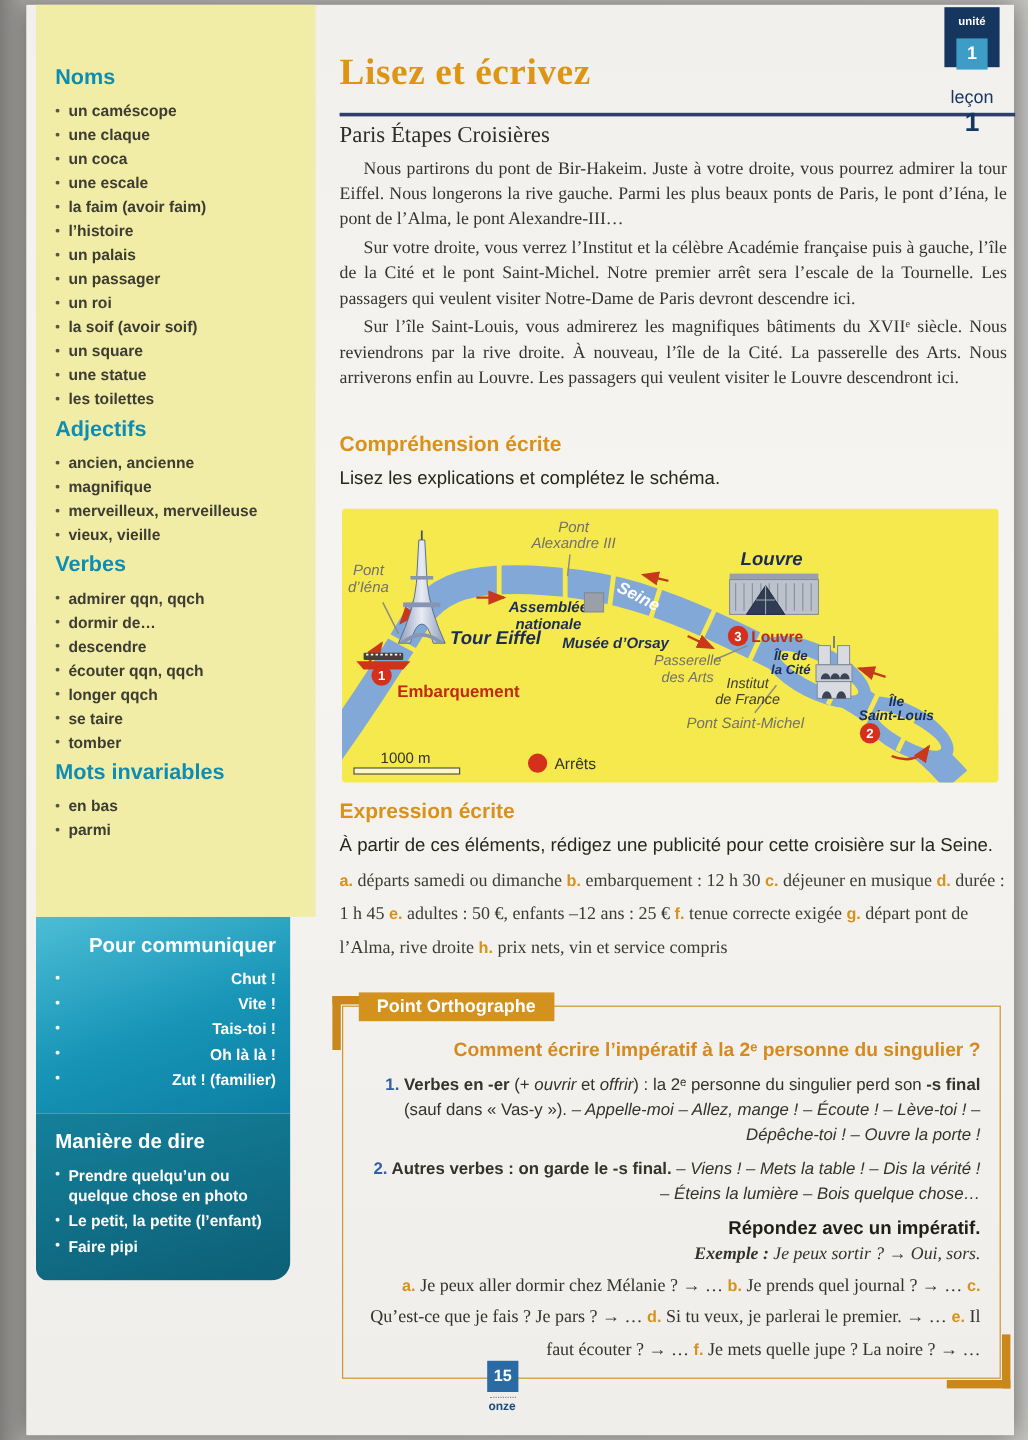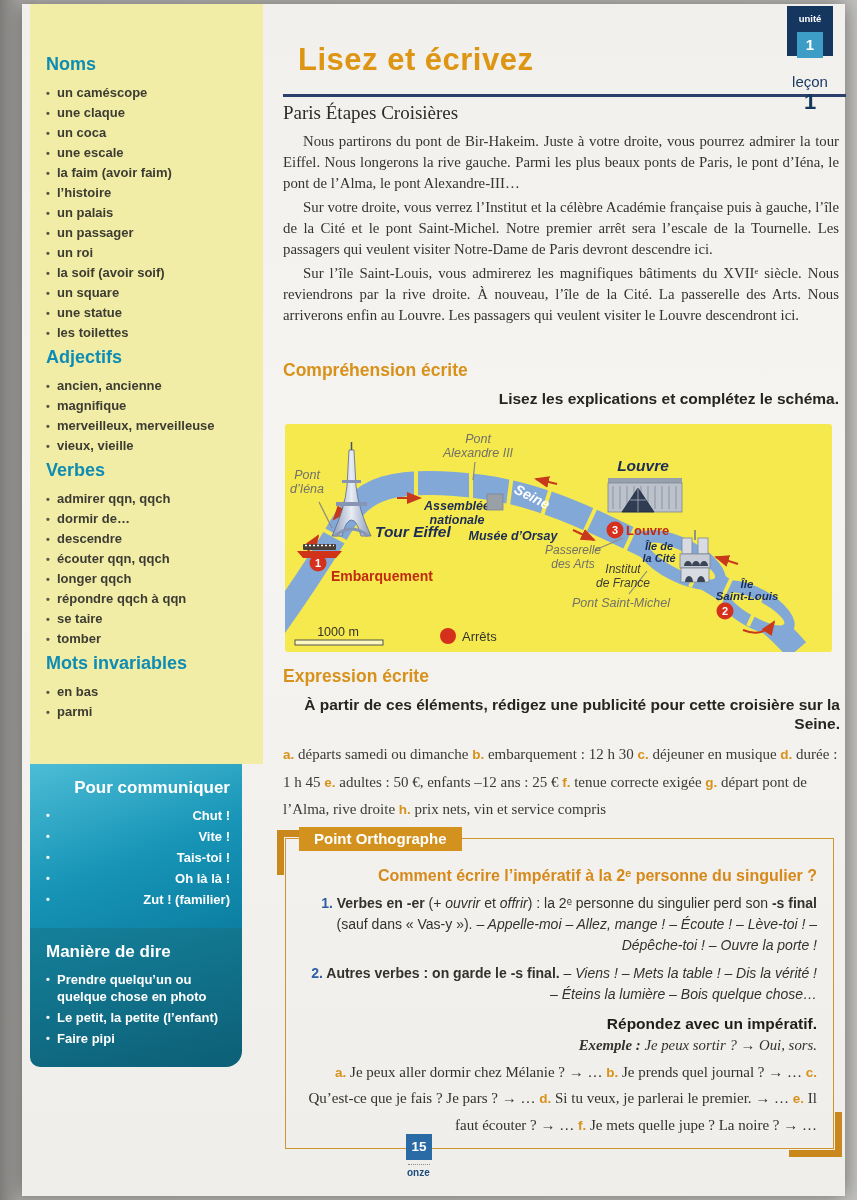--- a/index.html
+++ b/index.html
@@ -19,37 +19,37 @@
   .sb-item::before{content:"•";position:absolute;left:0;top:0;color:#56554a;font-size:11px;}
   .blue-box{left:30px;top:764px;width:212px;border-radius:0 0 16px 10px;overflow:hidden;}
   .box-sec{padding:14px 12px 16px 16px;color:#fff;}
   .box-sec.com{background:linear-gradient(160deg,#4cbdd6 0,#1794b6 55%,#0c7fa2 100%);text-align:right;}
   .box-sec.man{background:linear-gradient(165deg,#15809a 0,#0c5f76 100%);}
   .box-title{font-weight:bold;font-size:17px;line-height:20px;margin-bottom:9px;}
   .box-list{list-style:none;margin:0;padding:0;}
   .box-item{font-size:13px;font-weight:bold;line-height:17px;padding-left:11px;position:relative;margin-bottom:4px;}
   .box-item::before{content:"•";position:absolute;left:0;top:0;font-size:11px;}
   
-  .main-title{left:298px;top:42px;font-size:31px;font-weight:bold;color:#de9513;letter-spacing:.5px;}
+  .main-title{left:283px;top:42px;font-size:31px;font-weight:bold;color:#de9513;letter-spacing:.5px;font-family:Liberation Serif, serif;}
   .title-rule{left:283px;top:94px;width:563px;height:3px;background:#2c3e6b;}
   .unit-badge{left:787px;top:6px;width:46px;text-align:center;}
   .unit-sq{width:46px;height:50px;background:#15365f;position:relative;}
   .unit-lbl{color:#fff;font-size:9.5px;font-weight:bold;padding-top:7px;display:block;}
   .unit-num{position:absolute;left:10px;top:26px;width:26px;height:26px;background:#3e9dc7;color:#fff;
             font-weight:bold;font-size:15px;line-height:26px;}
   .lesson-lbl{font-size:15px;color:#15365f;margin-top:17px;}
   .lesson-num{font-size:22px;font-weight:bold;color:#15365f;line-height:24px;}
   
   .reading{left:283px;top:102px;width:556px;}
   .read-head{font-family:"Liberation Serif",serif;font-size:19px;color:#2e2d29;margin:0 0 7px;}
   .reading p{font-family:"Liberation Serif",serif;font-size:14.8px;line-height:1.42;color:#34332f;
              text-align:justify;text-indent:20px;margin:0 0 3px;}
   .sec-head{font-size:17.5px;font-weight:bold;color:#d8921b;}
   .comprehension{left:283px;top:360px;width:556px;}
-  .instruction{font-size:15.5px;font-weight:bold;color:#26251f;margin-top:8px;line-height:1.25;text-align:right;}
+  .instruction{font-size:15.5px;font-weight:normal;color:#26251f;margin-top:8px;line-height:1.25;}
   
   .map{left:285px;top:424px;width:547px;height:228px;background:#f6e94d;border-radius:3px;}
   
   .expression{left:283px;top:666px;width:557px;}
   .expr-items{font-family:"Liberation Serif",serif;font-size:15px;line-height:1.85;color:#3b3a35;margin-top:7px;}
   .ltr{color:#d8921b;font-weight:bold;font-family:"Liberation Sans",sans-serif;font-size:13.5px;}
   
   .pbox{left:285px;top:838px;width:549px;min-height:268px;border:1.5px solid #cf9430;box-sizing:border-box;
         padding:26px 16px 10px 16px;background:transparent;text-align:right;}
   .pbox::before{content:"";position:absolute;left:-9px;top:-9px;width:46px;height:38px;
@@ -103,21 +103,20 @@
           <li class="sb-item">merveilleux, merveilleuse</li>
           <li class="sb-item">vieux, vieille</li>
         </ul>
         <div class="sb-title">Verbes</div>
         <ul class="sb-list">
           <li class="sb-item">admirer qqn, qqch</li>
           <li class="sb-item">dormir de…</li>
           <li class="sb-item">descendre</li>
           <li class="sb-item">écouter qqn, qqch</li>
           <li class="sb-item">longer qqch</li>
-          <li class="sb-item">répondre qqch à qqn</li>
           <li class="sb-item">se taire</li>
           <li class="sb-item">tomber</li>
         </ul>
         <div class="sb-title">Mots invariables</div>
         <ul class="sb-list">
           <li class="sb-item">en bas</li>
           <li class="sb-item">parmi</li>
         </ul>
       </div>
   </aside>

